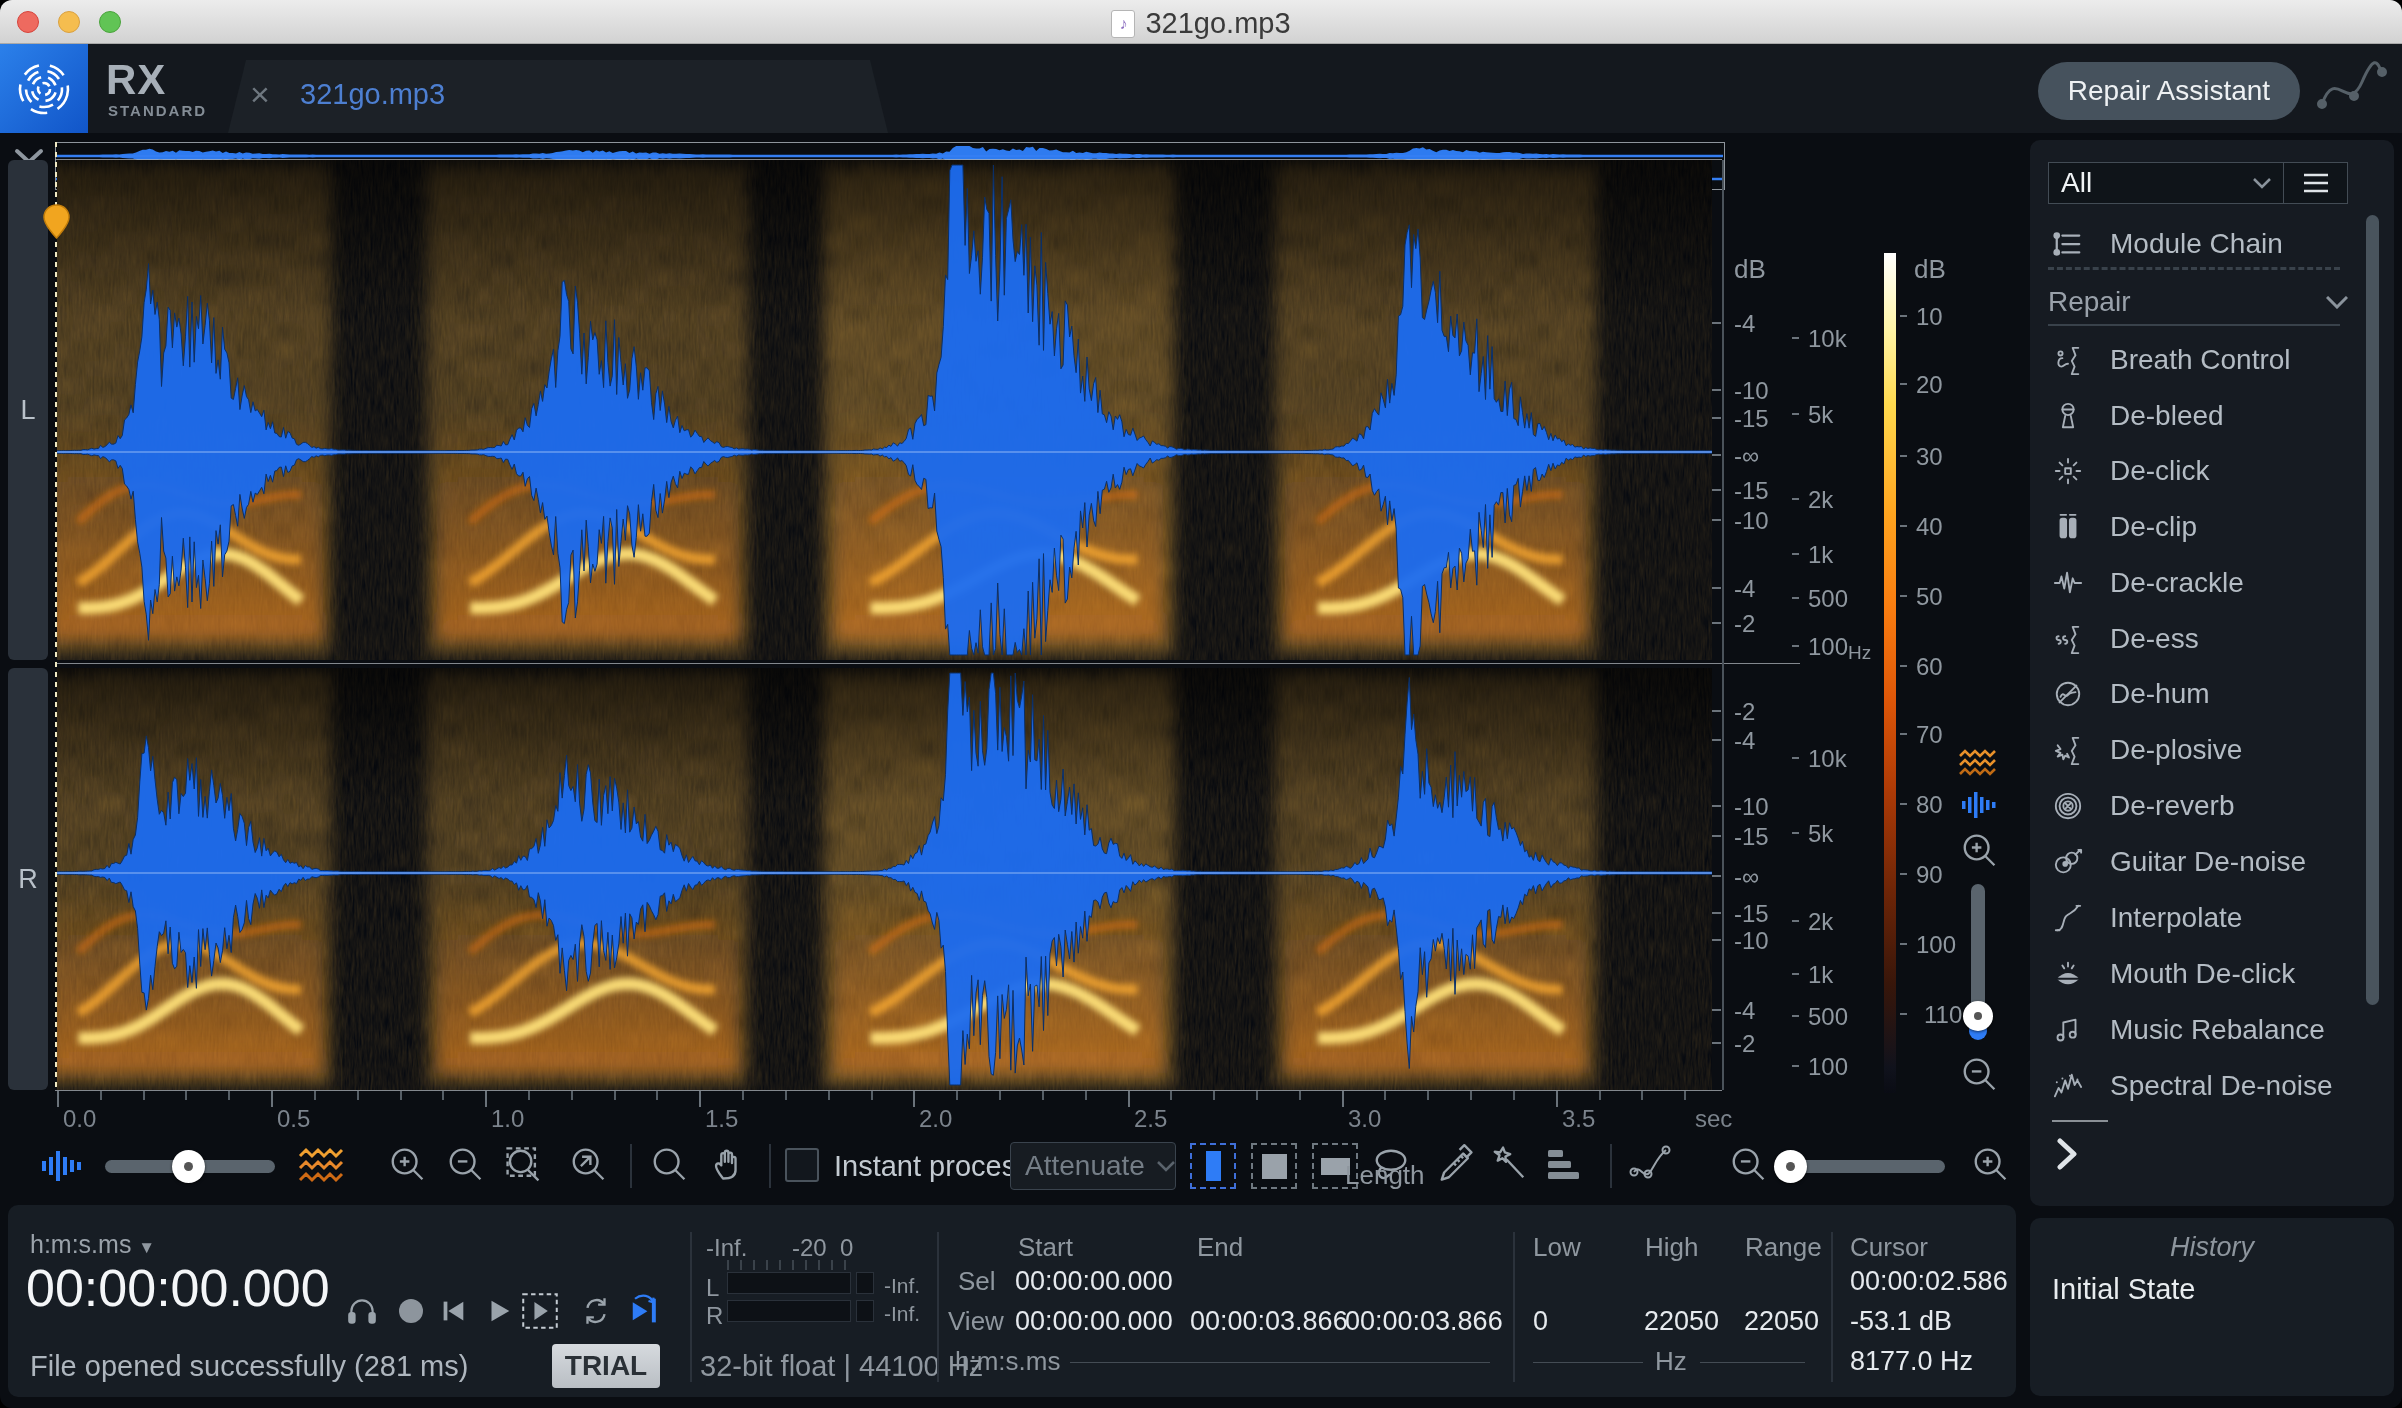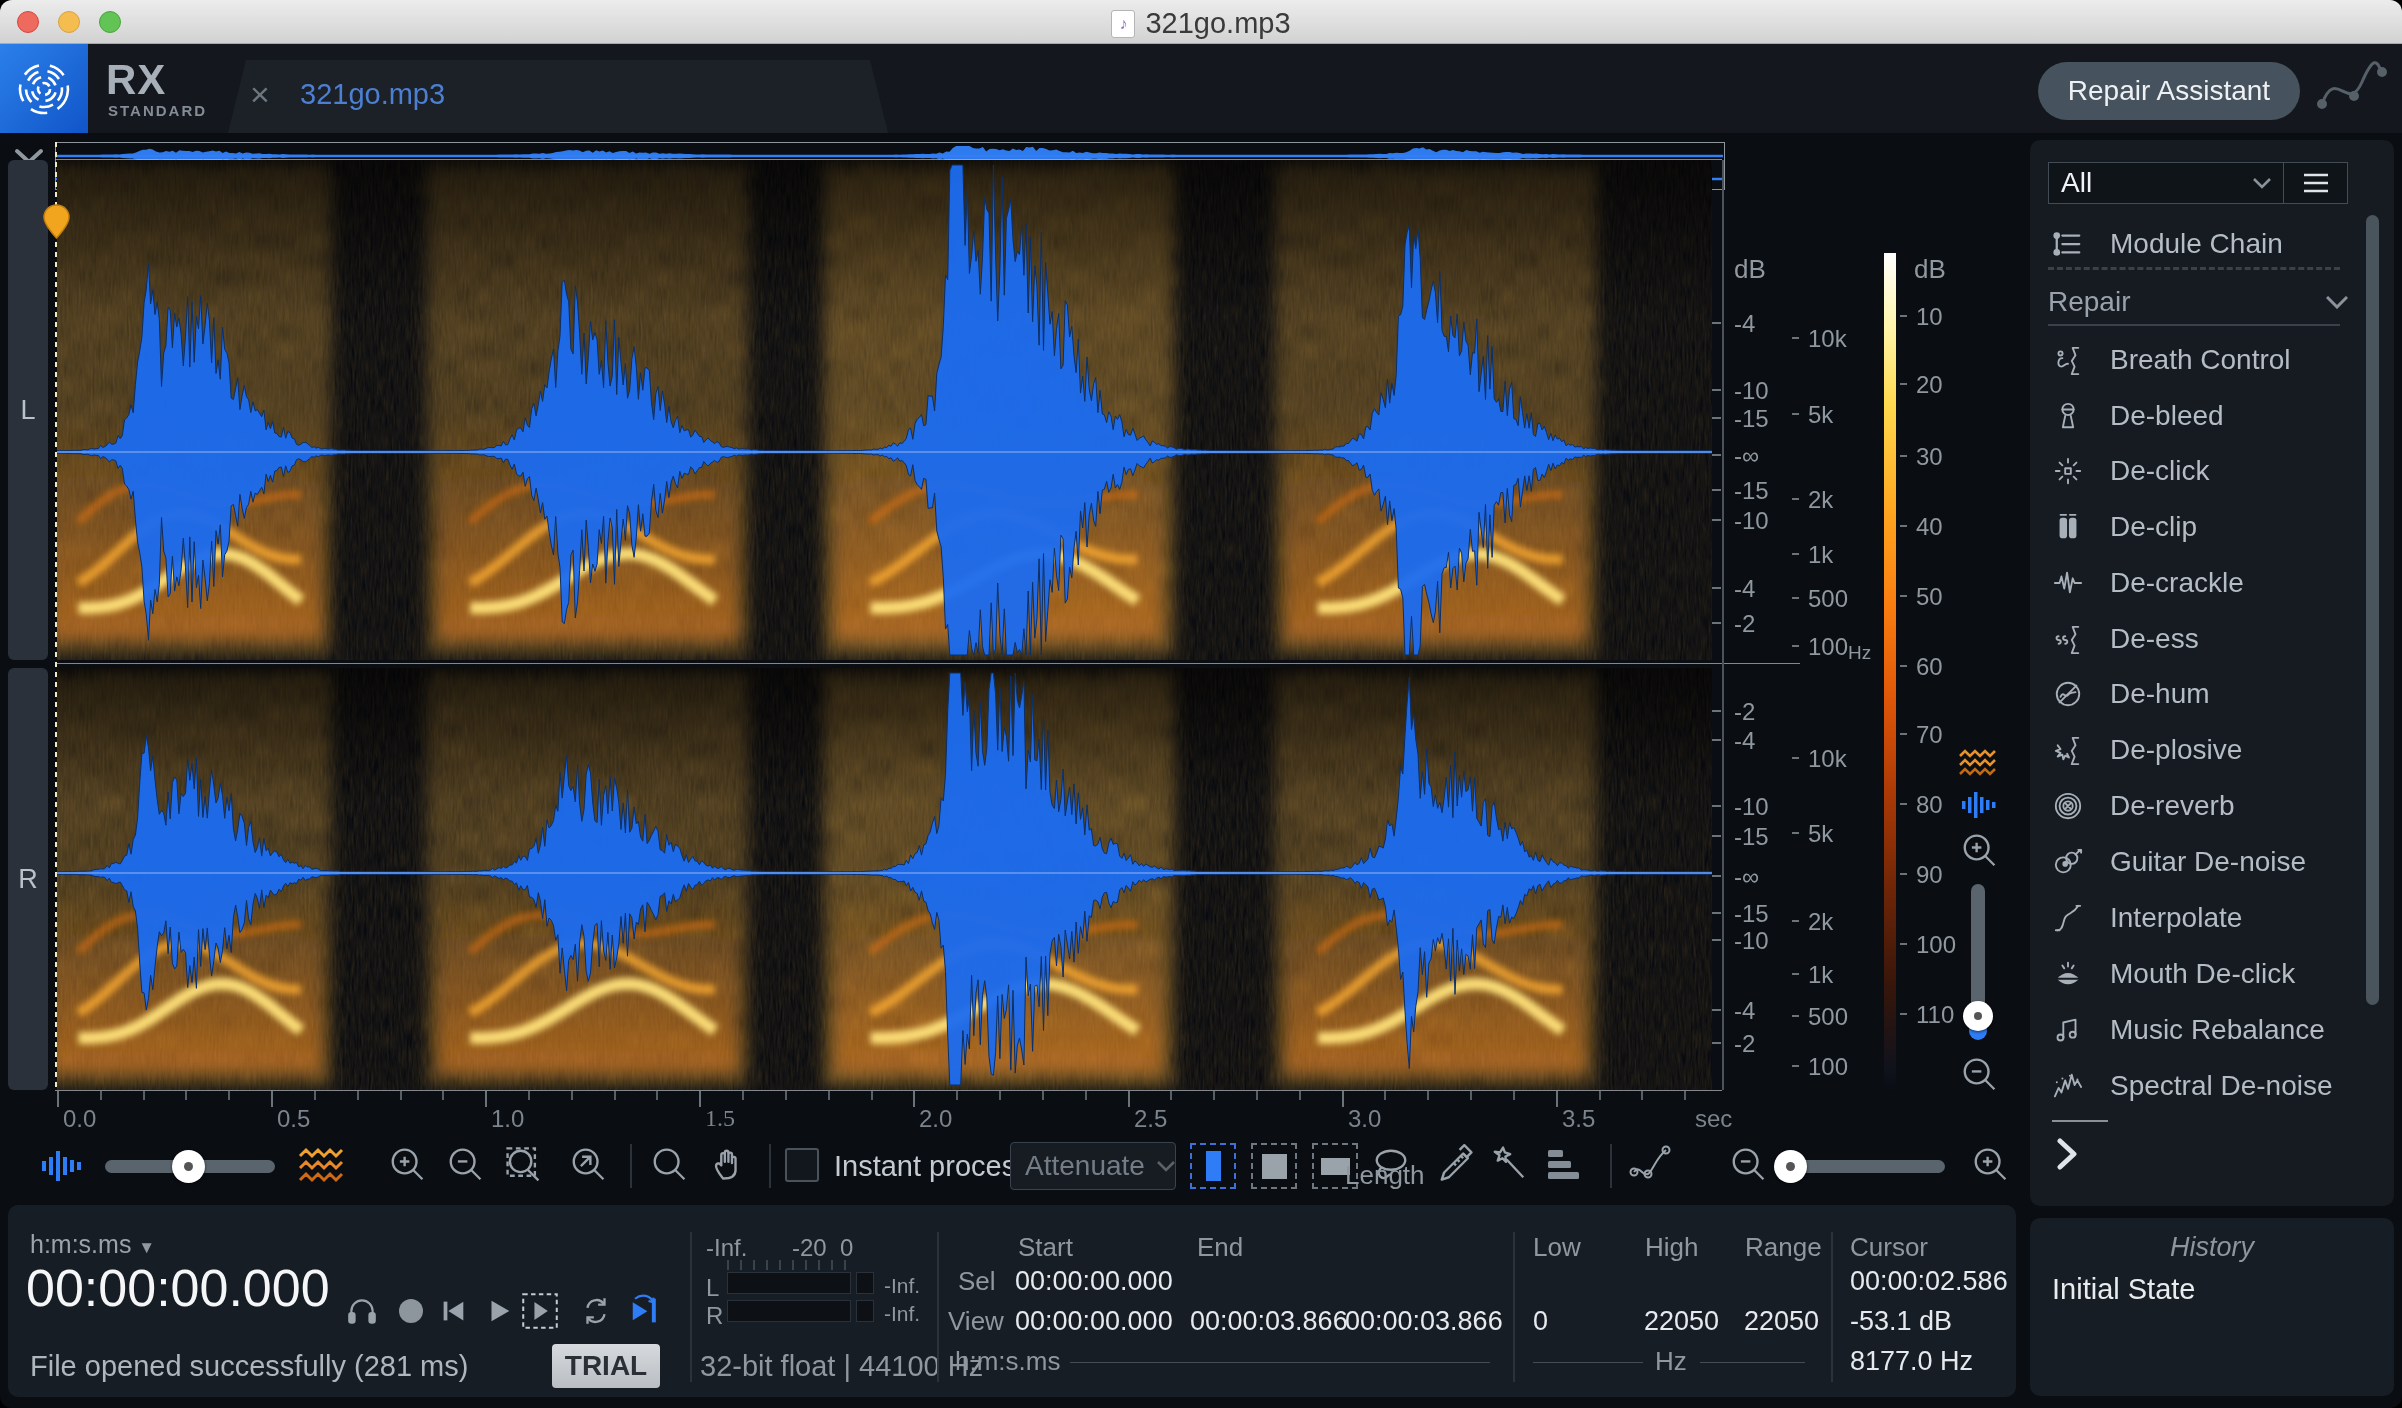--- a/index.html
+++ b/index.html
@@ -247,21 +247,21 @@
           <div class="abs rlabel" style="left:6px;top:14px;">0.5</div>
         </div>
 
         <div class="abs" style="top: 0px; left: 428px;">
           <div class="majt" style="left:0;"></div>
           <div class="abs rlabel" style="left:6px;top:14px;">1.0</div>
         </div>
 
         <div class="abs" style="top: 0px; left: 642px;">
           <div class="majt" style="left:0;"></div>
-          <div class="abs rlabel" style="left:6px;top:14px;font-family:Liberation Serif, serif;">1.5</div>
+          <div class="abs rlabel" style="left:6px;top:14px;">1.5</div>
         </div>
 
         <div class="abs" style="top: 0px; left: 856px;">
           <div class="majt" style="left:0;"></div>
           <div class="abs rlabel" style="left:6px;top:14px;">2.0</div>
         </div>
 
         <div class="abs" style="top: 0px; left: 1071px;">
           <div class="majt" style="left:0;"></div>
           <div class="abs rlabel" style="left:6px;top:14px;">2.5</div>
@@ -517,21 +517,21 @@
         <span style="margin-left:16px;position:relative;top:-12px;">90</span>
       </div>
 
       <div class="abs tickw" style="left: 1900px; top: 943px;">
         <div class="tickdash" style="left:0;width:7px;top:0;"></div>
         <span style="margin-left:16px;position:relative;top:-12px;">100</span>
       </div>
 
       <div class="abs tickw" style="left: 1900px; top: 1013px;">
         <div class="tickdash" style="left:0;width:7px;top:0;"></div>
-        <span style="margin-left:16px;position:relative;top:-12px;">110</span>
+        <span style="margin-left:24px;position:relative;top:-12px;">110</span>
       </div>
     </div>
 
   <div class="abs" style="left:1958px;top:748px;">
     <svg width="40" height="32" viewBox="0 0 40 32" fill="none" stroke="#e8902a" stroke-width="2.6">
       <path d="M2 8l5-5 5 5 5-5 5 5 5-5 5 5 5-5"></path>
         <path d="M2 17l5-5 5 5 5-5 5 5 5-5 5 5 5-5"></path>
         <path d="M2 26l5-5 5 5 5-5 5 5 5-5 5 5 5-5" stroke="#c06a14"></path>
     </svg>
   </div>

